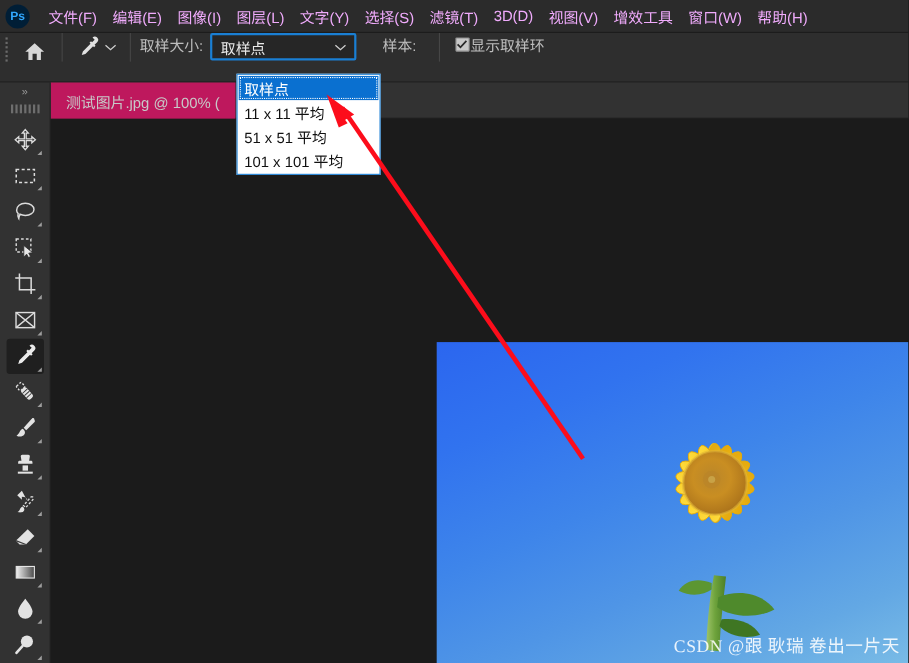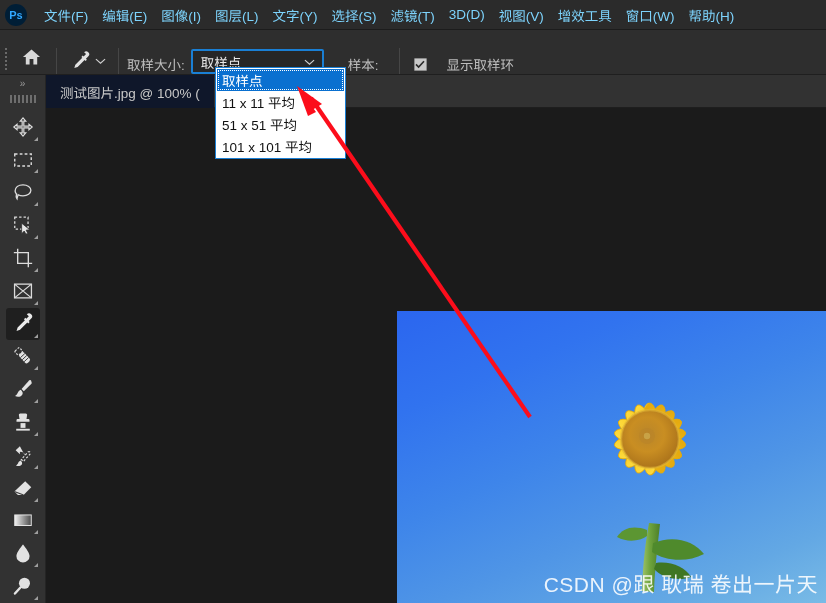--- a/index.html
+++ b/index.html
@@ -22,30 +22,30 @@
   }
   .ps-logo {
     width: 22px; height: 22px; margin-left: 5px; margin-right: 10px;
     background: #001e36; border-radius: 11px;
     display: flex; align-items: center; justify-content: center;
     color: #31a8ff; font-size: 11px; font-weight: bold;
     font-family: "Liberation Sans", sans-serif;
     flex: 0 0 auto;
   }
   .menu-item {
-    color: #7dd3fc; font-size: 13.5px;
+    color: #f0abfc; font-size: 13.5px;
     padding: 3px 7px; white-space: nowrap;
     cursor: default;
   }
 
   
   .optionsbar {
     position: absolute; left: 0; top: 30px; width: 826px; height: 45px;
     background: #2e2e2e;
-    display: flex; align-items: flex-end;
+    display: flex; align-items: flex-start;
     border-bottom: 1px solid #1f1f1f;
   }
   .grip {
     width: 9px; height: 30px; margin: 0 3px 0 2px;
     display: flex; flex-direction: column; justify-content: center;
     gap: 2px; flex: 0 0 auto;
   }
   .grip i { display: block; width: 2px; height: 2px; background: #6a6a6a; margin-left:3px;}
   .home-btn {
     width: 34px; height: 34px;
@@ -69,37 +69,37 @@
     padding: 0 20px 0 8px; font-size: 13.5px;
     cursor: pointer; white-space: nowrap;
   }
   .combo.focused { border: 2px solid #1a7fd4; }
   .combo .chev {
     position: absolute; right: 7px; top: 50%; transform: translateY(-50%);
   }
   #sample-size-combo { width: 133px; }
   #sample-source-combo { width: 201px; }
   .check-wrap {
-    display: flex; align-items: center; gap: 20px; cursor: pointer; flex:0 0 auto;
+    display: flex; align-items: center; gap: 1px; cursor: pointer; flex:0 0 auto;
   }
   .checkbox {
     width: 13px; height: 13px; background: #c9c9c9;
     border: 1px solid #8d8d8d; border-radius: 1px;
     display: flex; align-items: center; justify-content: center;
   }
 
   
   .tabbar {
     position: absolute; left: 46px; top: 75px; width: 780px; height: 33px;
     background: #323232; border-bottom: 1px solid #1e1e1e;
   }
   .doc-tab {
     position: absolute; left: 0; top: 0; height: 33px;
     display: flex; align-items: center; padding: 0 14px;
-    background: #0f172a; color: #c8c8c8; font-size: 13.5px;
+    background: #be185d; color: #c8c8c8; font-size: 13.5px;
     white-space: nowrap; cursor: pointer;
   }
 
   
   .toolbar {
     position: absolute; left: 0; top: 75px; width: 46px; height: 528px;
     background: #323232; border-right: 1px solid #252525;
     display: flex; flex-direction: column; align-items: center;
   }
   .tb-collapse {
@@ -135,23 +135,23 @@
     position: absolute; left: 351px; top: 203px;
     width: 429px; height: 292px;
     overflow: hidden;
     background: linear-gradient(157deg,
        #2b66ef 0%, #3173ef 22%, #3e85ea 45%,
        #4f95e6 65%, #63a8e4 85%, #79bbe6 100%);
   }
   .watermark {
     position: absolute; right: 8px; bottom: 5px;
     color: rgba(255,255,255,0.88);
-    font-size: 21px; white-space: nowrap;
+    font-size: 16px; white-space: nowrap;
     letter-spacing: 0.5px;
-    font-family: Liberation Sans, sans-serif;
+    font-family: Liberation Serif, serif;
   }
 
   
   .dropdown {
     position: absolute; left: 215px; top: 67px;
     width: 131px;
     background: #ffffff;
     border: 1px solid #1a7fd4;
     z-index: 60;
     padding: 1px;

